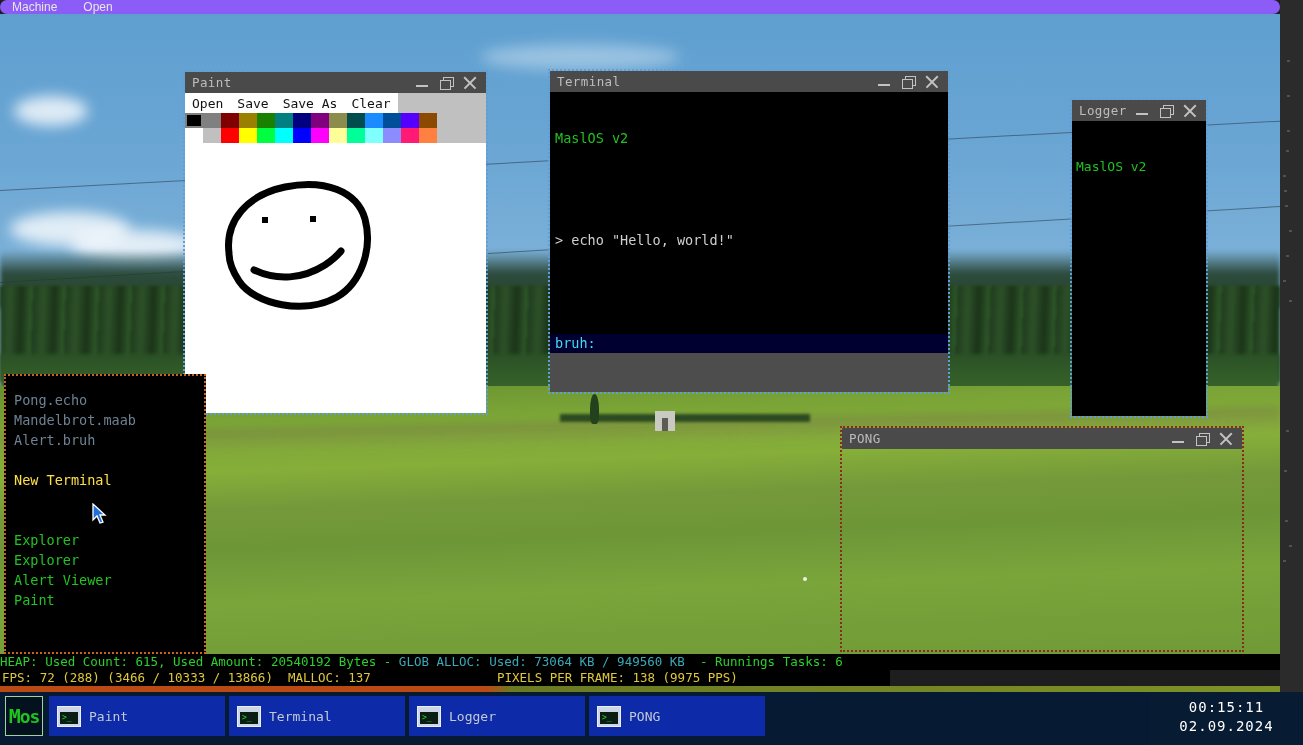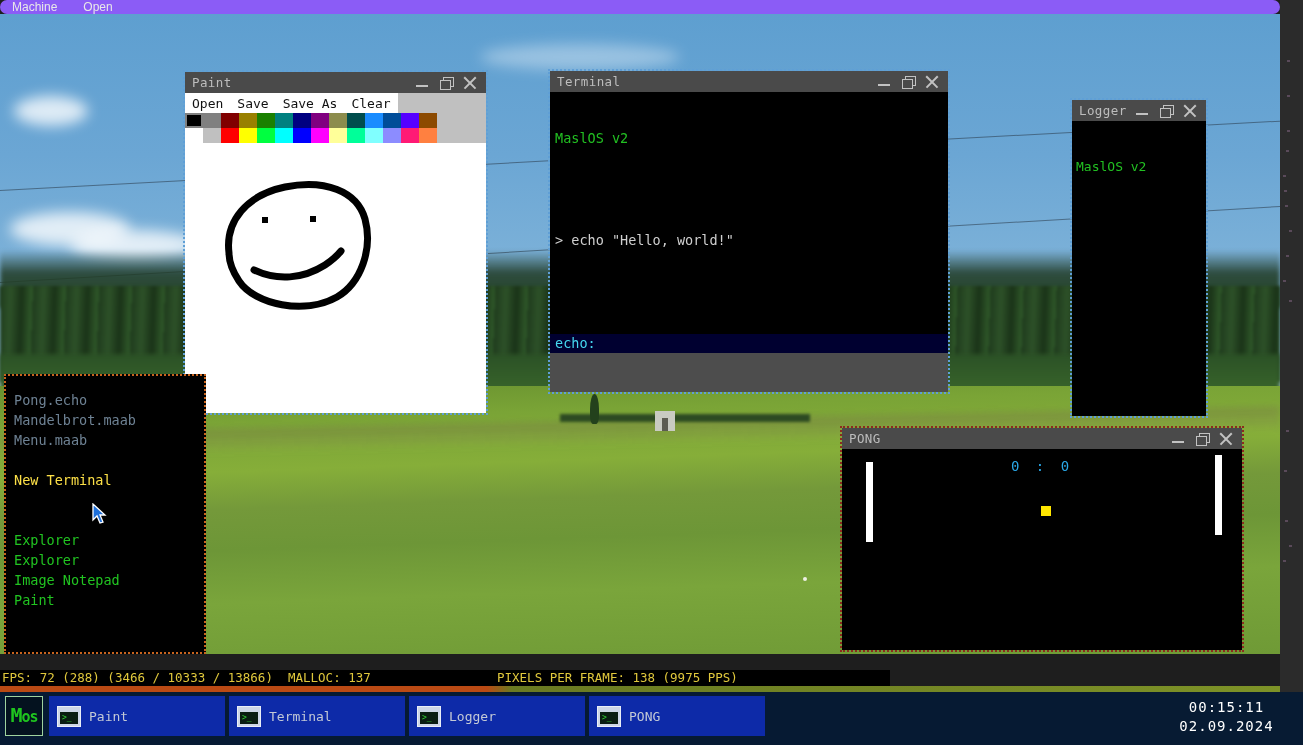--- a/index.html
+++ b/index.html
@@ -129,21 +129,21 @@
   #s2a{ position:absolute; left:2px; top:0; }
   #s2b{ position:absolute; left:497px; top:0; }
 
   
   #taskbar{ position:absolute; left:0; top:692px; width:1303px; height:53px;
     background:#061a33; display:flex; align-items:flex-start; }
   #startbtn{ margin:4px 4px 0 5px; width:38px; height:40px; background:#04121f;
     border:1px solid #9fd39f; display:flex; align-items:center; justify-content:center;
     cursor:pointer; }
   #startbtn .logo{ color:#1fc41f; font-size:20px; line-height:20px; font-weight:bold; letter-spacing:-1px; }
-  #startbtn .logo small{ font-size:15px; }
+  #startbtn .logo small{ font-size:18px; }
   .tbwin{ margin:4px 2px 0 2px; height:40px; width:176px; background:#0d2aa8;
     display:flex; align-items:center; gap:8px; padding-left:8px; color:#c3c9d6;
     font-size:13px; cursor:pointer; }
   .wico{ width:24px; height:21px; background:#cdd6e6; border:1px solid #e9eef7;
     position:relative; flex:none; }
   .wico::before{ content:""; position:absolute; left:2px; top:5px; right:2px; bottom:2px; background:#0a1d12; }
   .wico::after{ content:">_"; position:absolute; left:4px; top:6px; color:#35d035;
     font-size:8px; line-height:9px; font-family:"DejaVu Sans Mono",monospace; }
   #clock{ margin-left:auto; width:153px; height:53px; background:#071b33; color:#fff;
     font-size:14px; line-height:19px; text-align:center; padding-top:6px; letter-spacing:1px; }
@@ -264,21 +264,21 @@
         <span class="tbtn max"></span>
         <span class="tbtn cls"></span>
       </span>
     </div>
     <div class="body">
       <div class="tout">
         <div class="os">MaslOS v2</div>
         <div style="height:17px"></div>
         <div>&gt; echo "Hello, world!"</div>
       </div>
-      <div class="tprompt">echo:</div>
+      <div class="tprompt">bruh:</div>
       <div class="tpad"></div>
     </div>
   </div>
 
   <div class="win frame-blue" id="logger">
     <div class="tb">
       <span class="ttl">Logger</span>
       <span class="btns">
         <span class="tbtn min"></span>
         <span class="tbtn max"></span>
@@ -292,47 +292,42 @@
 
   <div class="win frame-red" id="pong">
     <div class="tb">
       <span class="ttl">PONG</span>
       <span class="btns">
         <span class="tbtn min"></span>
         <span class="tbtn max"></span>
         <span class="tbtn cls"></span>
       </span>
     </div>
-    <div class="body">
-      <div id="pscore">0 : 0</div>
-      <div class="paddle" id="padL"></div>
-      <div class="paddle" id="padR"></div>
-      <div id="ball"></div>
-    </div>
   </div>
 
   <div id="startmenu" class="frame-orange">
     <div class="smlist">
       <div class="smitem maab">Pong.echo</div>
       <div class="smitem maab">Mandelbrot.maab</div>
-      <div class="smitem maab">Menu.maab</div>
+      <div class="smitem maab">Alert.bruh</div>
       <div class="spacer"></div>
       <div class="smitem term">New Terminal</div>
       <div class="spacer" style="height:40px"></div>
       <div class="smitem app">Explorer</div>
       <div class="smitem app">Explorer</div>
-      <div class="smitem app">Image Notepad</div>
+      <div class="smitem app">Alert Viewer</div>
       <div class="smitem app">Paint</div>
     </div>
   </div>
 
   <svg id="cursor" viewBox="0 0 15 21">
     <polygon points="1,1 1,17 5,13 8,20 11,19 8,12 13,12" fill="#1e6fd9" stroke="#ffffff" stroke-width="1.3"></polygon>
   </svg>
 
+  <div id="stat1"><span>HEAP: Used Count: 615, Used Amount: 20540192 Bytes - </span><span class="glob">GLOB ALLOC: Used: 73064 KB / 949560 KB </span><span> - Runnings Tasks: 6</span></div>
 
   <div id="stat2">
     <span class="lbg"></span>
     <span class="rbg"></span>
     <span id="s2a">FPS: 72 (288) (3466 / 10333 / 13866)  MALLOC: 137</span>
     <span id="s2b">PIXELS PER FRAME: 138 (9975 PPS)</span>
   </div>
 
   <div id="tbstrip"></div>
 

